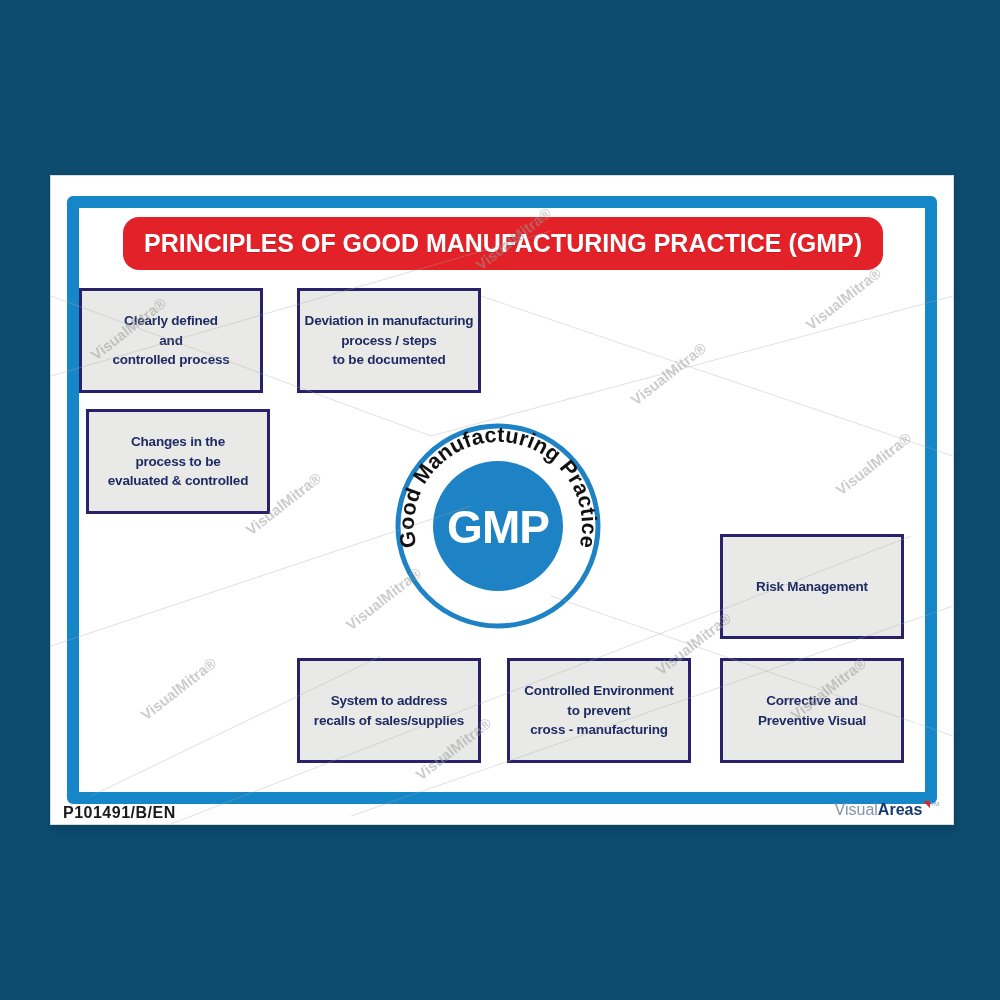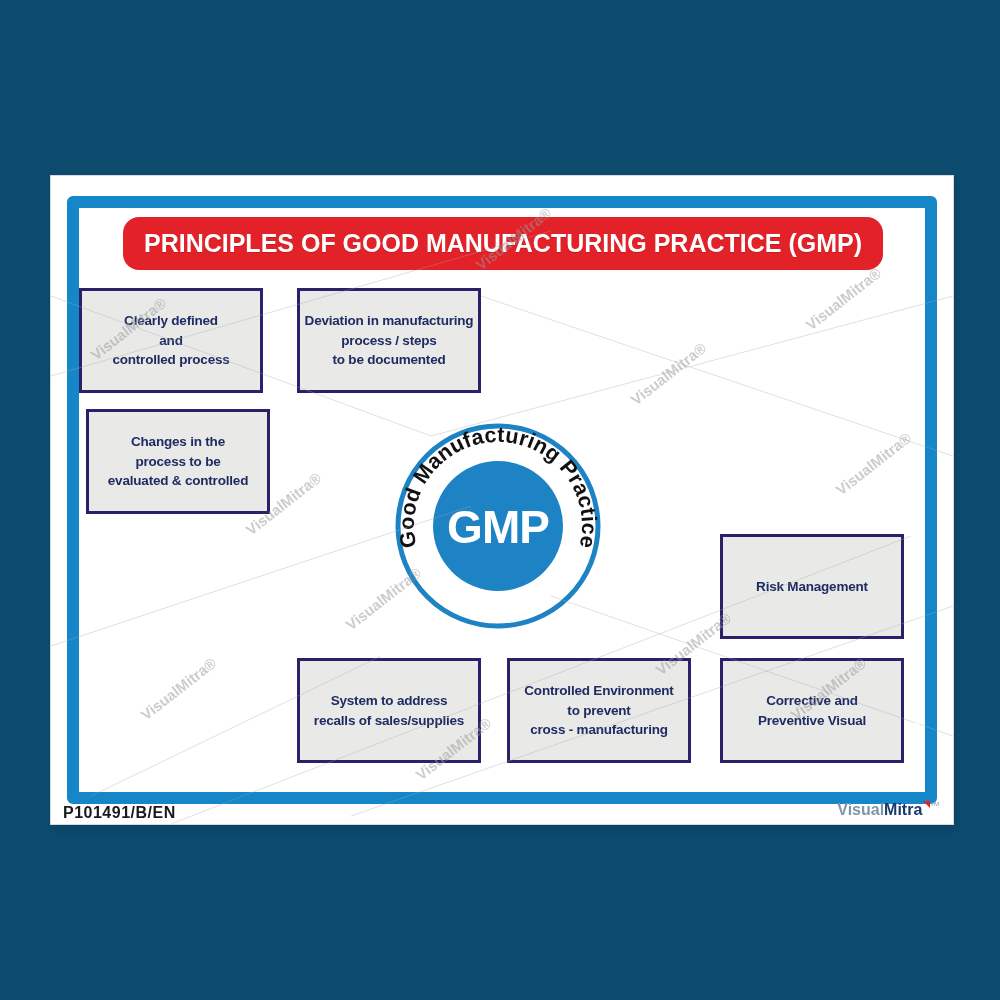--- a/index.html
+++ b/index.html
@@ -44,21 +44,21 @@
 
   .emblem{position:absolute;left:342px;top:245px;width:210px;height:210px;}
 
   .footer-code{
     position:absolute;left:12px;top:628px;
     color:#1a1a1a;font-weight:700;font-size:16px;letter-spacing:0.5px;
   }
   .brand{
     position:absolute;right:14px;top:625px;font-size:16px;white-space:nowrap;
   }
-  .brand .visual{color:#7f95aa;font-weight:700;}
+  .brand .visual{color:#7f95aa;font-weight:400;}
   .brand .mitra{color:#173a6d;font-weight:700;}
   .brand .mark{display:inline-block;width:0;height:0;
     border-left:7px solid transparent;border-top:7px solid #e32128;
     margin-left:1px;vertical-align:top;}
   .brand .tm{color:#7f95aa;font-size:6px;vertical-align:top;}
 
   .copyright{
     position:absolute;left:862px;top:566px;
     transform:rotate(-90deg);transform-origin:left top;
     color:rgba(255,255,255,0.9);font-size:7px;letter-spacing:0.6px;
@@ -151,17 +151,17 @@
       <text transform="translate(790 320) rotate(-38)">VisualMitra®</text>
       <text transform="translate(745 545) rotate(-38)">VisualMitra®</text>
       <text transform="translate(370 605) rotate(-38)">VisualMitra®</text>
     </svg>
 
     <div class="copyright">© COPYRIGHT PROTECTED</div>
 
     <div class="footer-code">P101491/B/EN</div>
 
     <div class="brand">
-      <span class="visual">Visual</span><span class="mitra">Mitra</span><span class="mark"></span><span class="tm">TM</span>
+      <span class="visual">Visual</span><span class="mitra">Areas</span><span class="mark"></span><span class="tm">TM</span>
     </div>
 
   </div>
 </div>
 
 </body></html>

